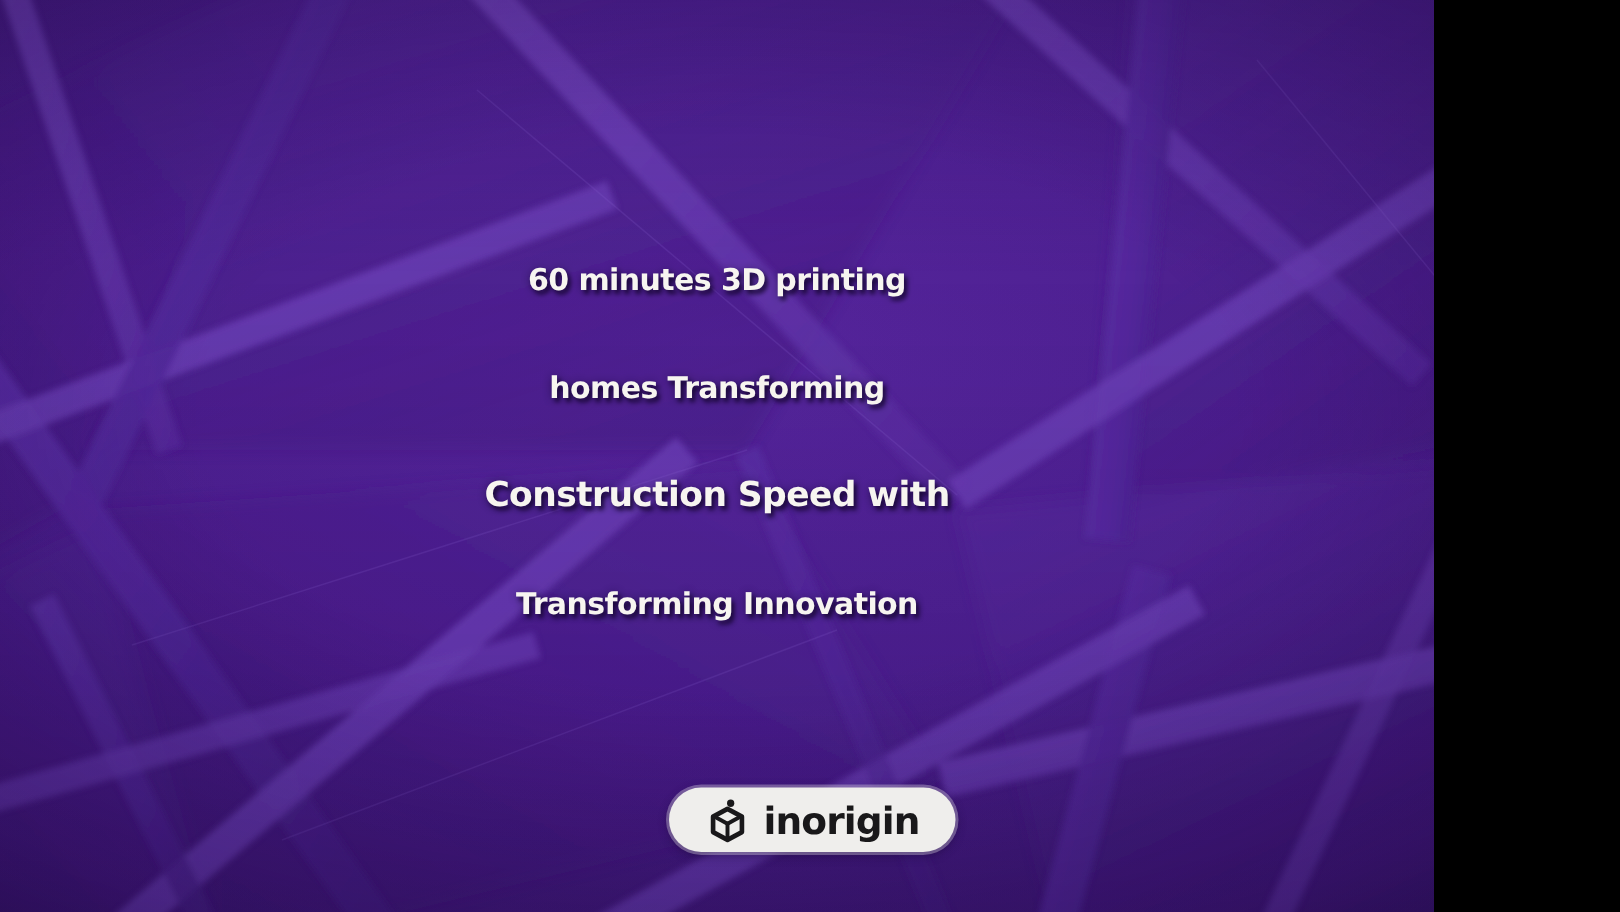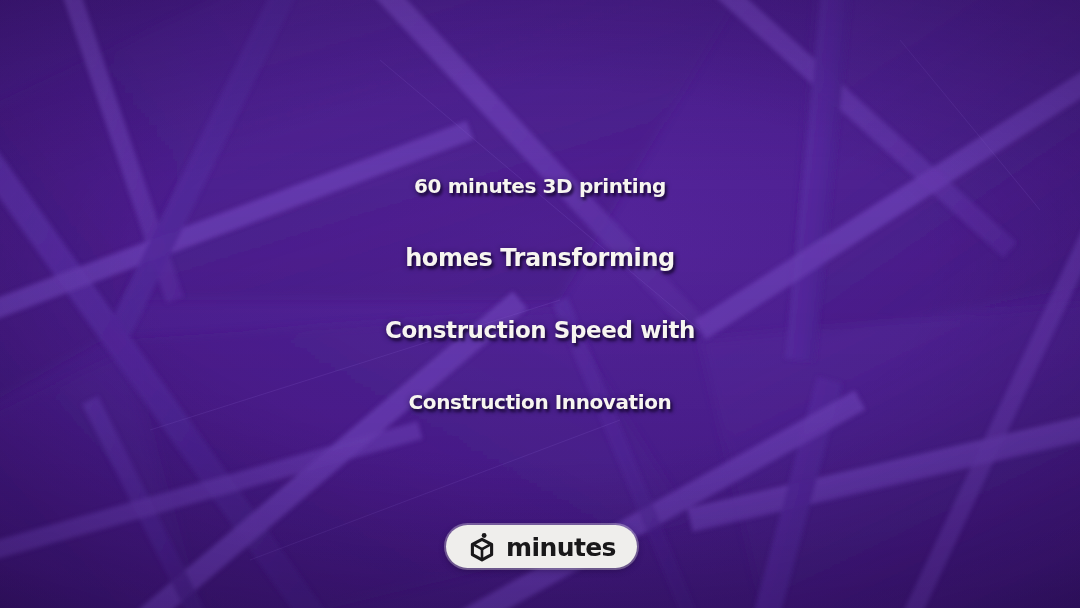--- a/index.html
+++ b/index.html
@@ -3,21 +3,21 @@
 <meta charset="utf-8">
 <title>Article Hero Card</title>
 <style>
   html, body {
     margin: 0;
     padding: 0;
     background: #000;
   }
   #stage {
     position: relative;
-    width: 1080px;
+    width: 956px;
     height: 608px;
     overflow: hidden;
     font-family: "DejaVu Sans", "Liberation Sans", sans-serif;
     background: #701a75;
   }
 
   
   .bg-base {
     position: absolute;
     inset: 0;
@@ -177,35 +177,35 @@
       <line x1="900" y1="40" x2="1040" y2="210"></line>
     </g>
   </svg>
 
   <div class="bg-tint"></div>
   <div class="bg-vignette"></div>
 
   <div class="headline-wrap">
     <h1 class="headline">
       <span class="ln" style="font-size: 20px;">60 minutes 3D printing</span>
-      <span class="ln" style="font-size: 24px;">homes Transforming</span>
+      <span class="ln" style="font-size: 20px;">homes Transforming</span>
       <span class="ln" style="font-size: 23px;">Construction Speed with</span>
-      <span class="ln" style="font-size: 20px;">Construction Innovation</span>
+      <span class="ln" style="font-size: 20px;">Transforming Innovation</span>
     </h1>
   </div>
 
   <div class="logo-pill">
     <svg class="logo-mark" viewBox="0 0 64 64" aria-hidden="true">
 
       <circle cx="36.5" cy="7.5" r="5.2" fill="#19181a"></circle>
 
       <path d="M32 15.5 L52.5 26.5 L52.5 48.5 L32 59.5 L11.5 48.5 L11.5 26.5 Z" fill="none" stroke="#19181a" stroke-width="6.6" stroke-linejoin="round"></path>
 
       <path d="M32 36.5 L32 55.5" fill="none" stroke="#19181a" stroke-width="5.6" stroke-linecap="round"></path>
       <path d="M32 36.5 L47.5 28.0" fill="none" stroke="#19181a" stroke-width="5.6" stroke-linecap="round"></path>
       <path d="M32 36.5 L16.5 28.0" fill="none" stroke="#19181a" stroke-width="5.6" stroke-linecap="round"></path>
 
       <path d="M47.5 28.0 L47.5 46.5" fill="none" stroke="#19181a" stroke-width="5.0" stroke-linecap="round" opacity="0.0"></path>
     </svg>
-    <span class="logo-word">minutes</span>
+    <span class="logo-word">inorigin</span>
   </div>
 
 </div>
 
 </body></html>

